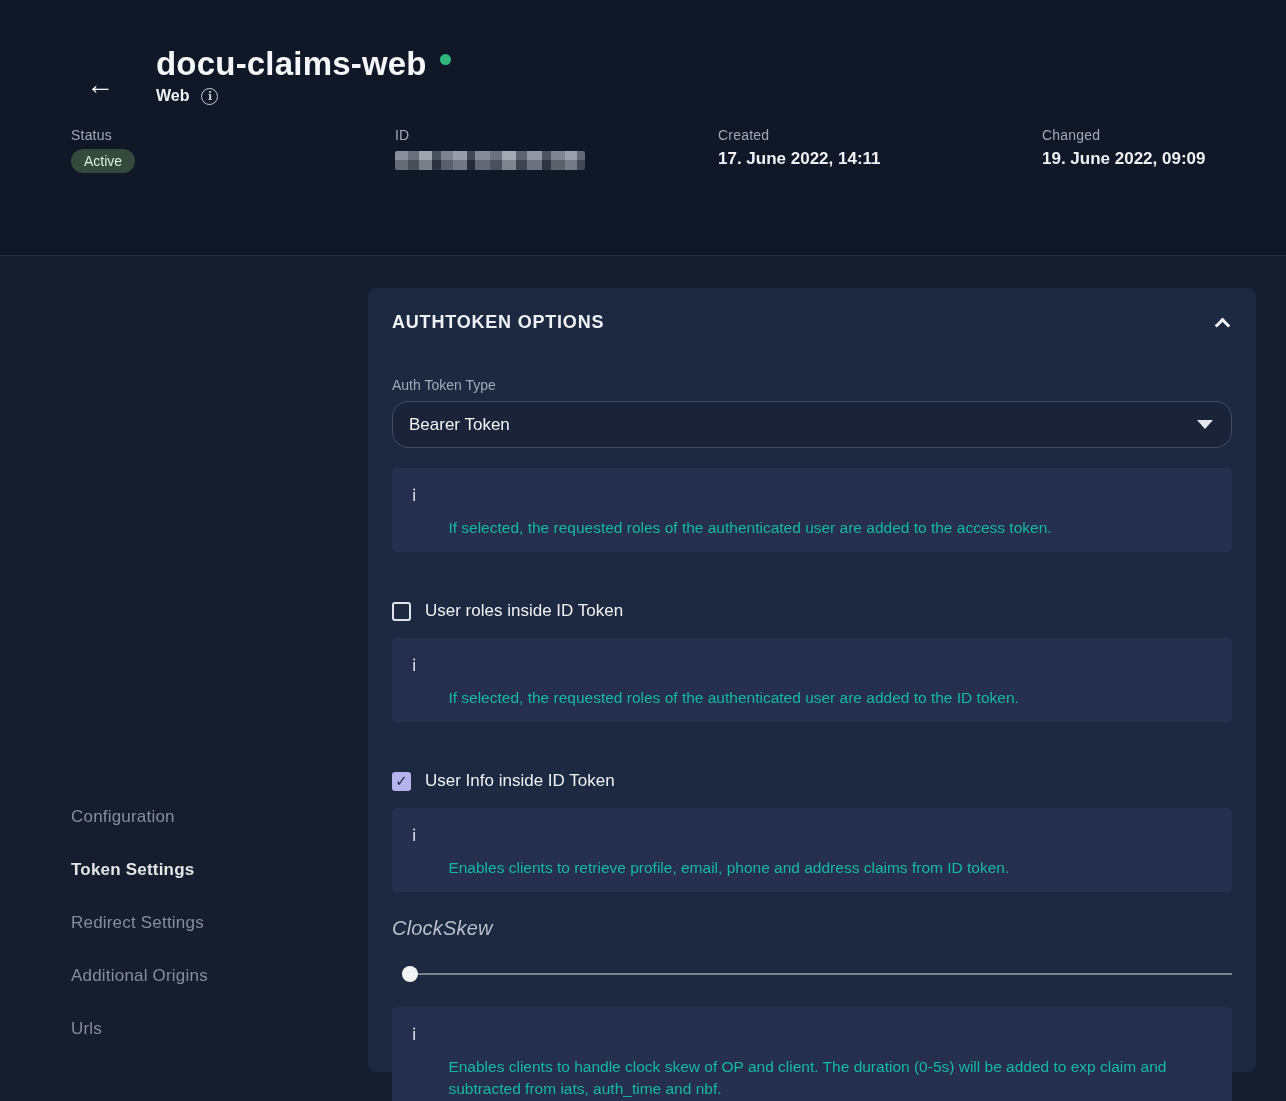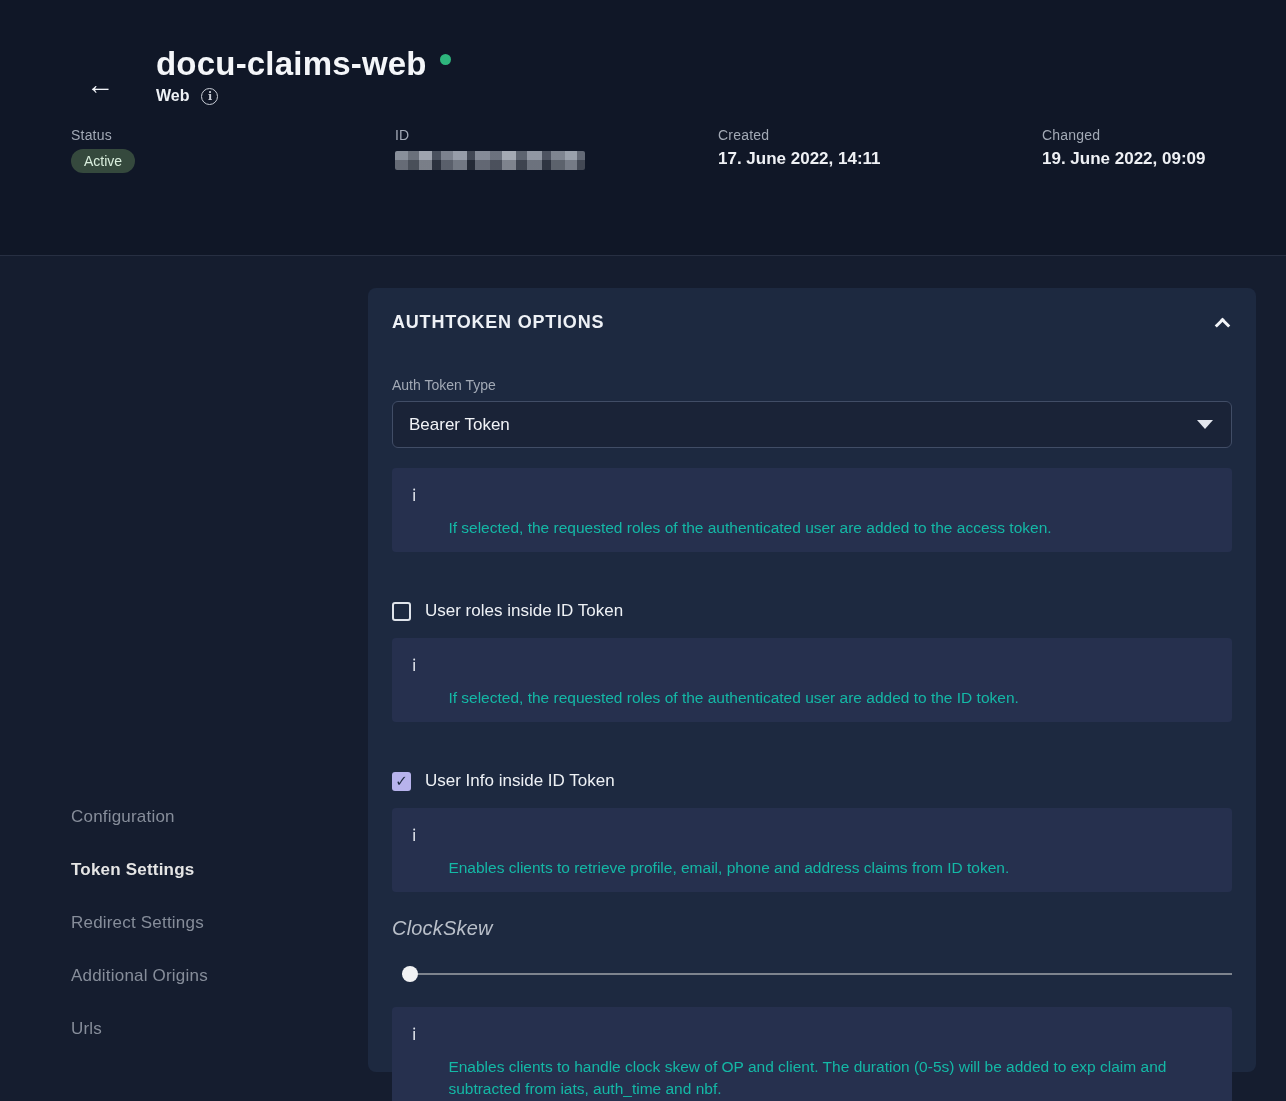--- a/index.html
+++ b/index.html
@@ -162,21 +162,21 @@
   }
   .field-label {
     font-size: 14px;
     color: #a2a9b5;
     margin-top: 44px;
   }
   .select-box {
     margin-top: 8px;
     height: 47px;
     border: 1px solid #414d66;
-    border-radius: 6px;
+    border-radius: 16px;
     background: #1a2337;
     display: flex;
     align-items: center;
     justify-content: space-between;
     padding: 0 18px 0 16px;
     cursor: pointer;
   }
   .select-value {
     font-size: 17px;
     color: #f1f3f7;

